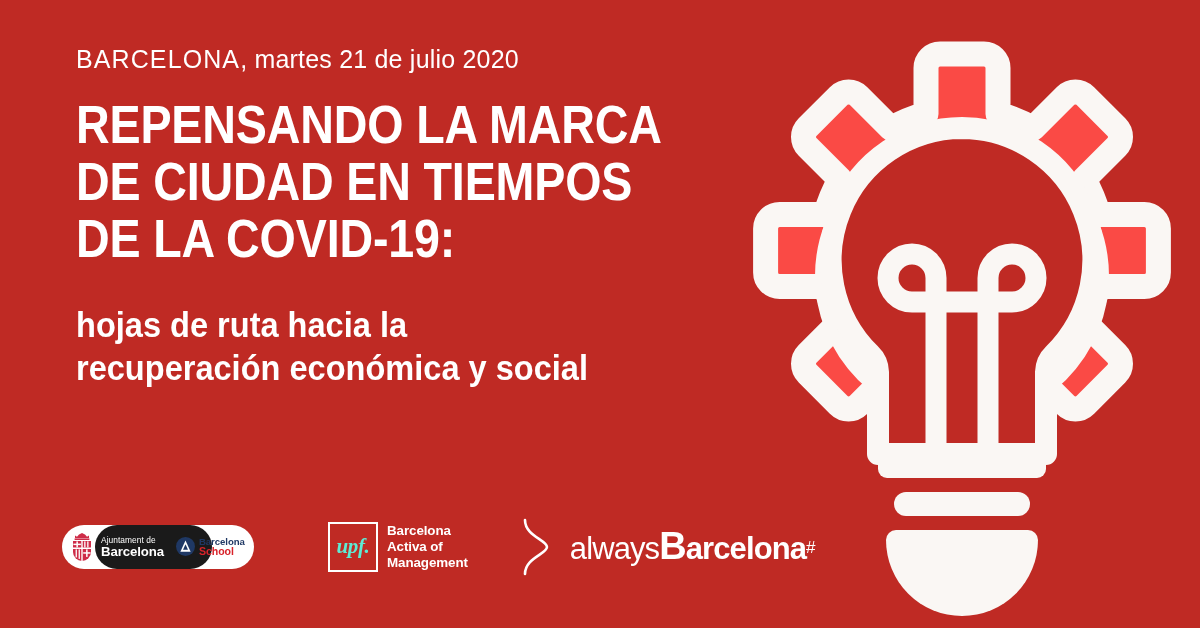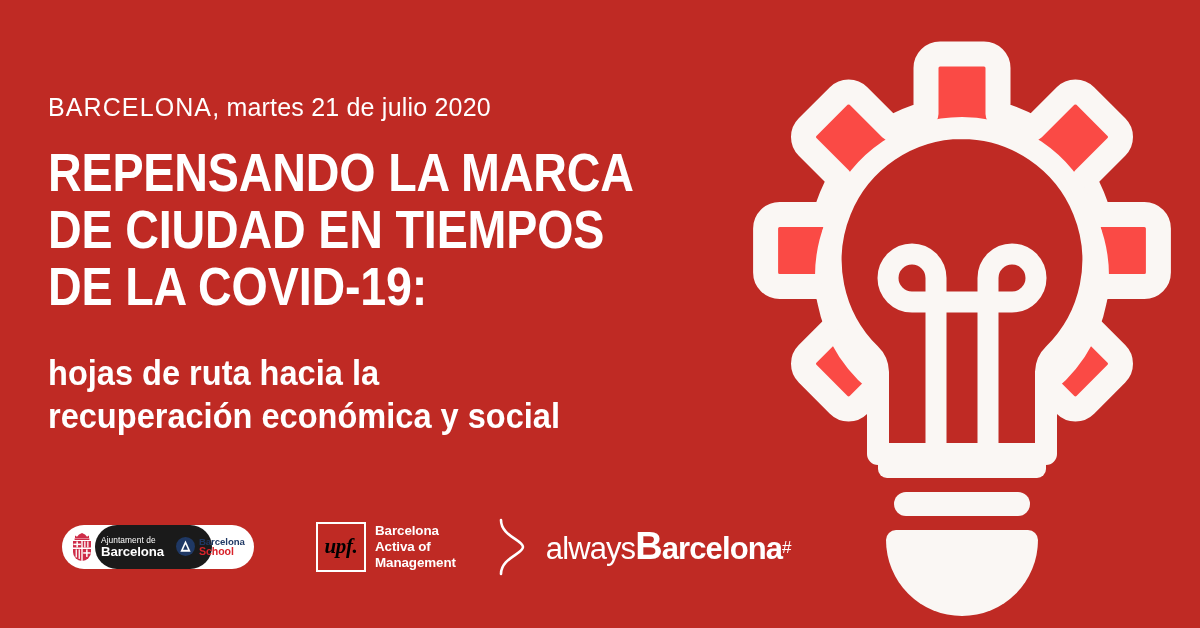--- a/index.html
+++ b/index.html
@@ -27,24 +27,23 @@
     left: 672px;
     top: 8px;
     width: 540px;
     height: 612px;
     pointer-events: none;
   }
 
   
   #text-block {
     position: absolute;
-    left: 48px;
+    left: 76px;
     top: 44px;
     width: 660px;
-    margin-top: 48px;
   }
 
   #eyebrow {
     font-size: 25px;
     line-height: 30px;
     color: #FFFFFF;
     letter-spacing: 0.2px;
     white-space: nowrap;
     font-weight: 400;
   }
@@ -78,21 +77,21 @@
   #subtitle .sub-line { display: block; }
 
   
   #logo-strip {
     position: absolute;
     left: 62px;
     top: 516px;
     height: 62px;
     display: flex;
     align-items: center;
-    gap: 0px;
+    gap: 12px;
   }
 
   
   #ajuntament-logo {
     position: relative;
     width: 192px;
     height: 44px;
     background: #FFFFFF;
     border-radius: 22px;
     display: flex;
@@ -174,21 +173,21 @@
     display: flex;
     align-items: center;
     justify-content: center;
     flex: none;
   }
   #upf-mark {
     font-family: "Liberation Serif", serif;
     font-style: italic;
     font-weight: 700;
     font-size: 21px;
-    color: #000000;
+    color: #5eead4;
     letter-spacing: -0.4px;
     line-height: 1;
     padding-bottom: 2px;
   }
   #upf-words {
     color: #FFFFFF;
     font-weight: 700;
     font-size: 13.4px;
     line-height: 16px;
     letter-spacing: -0.1px;

